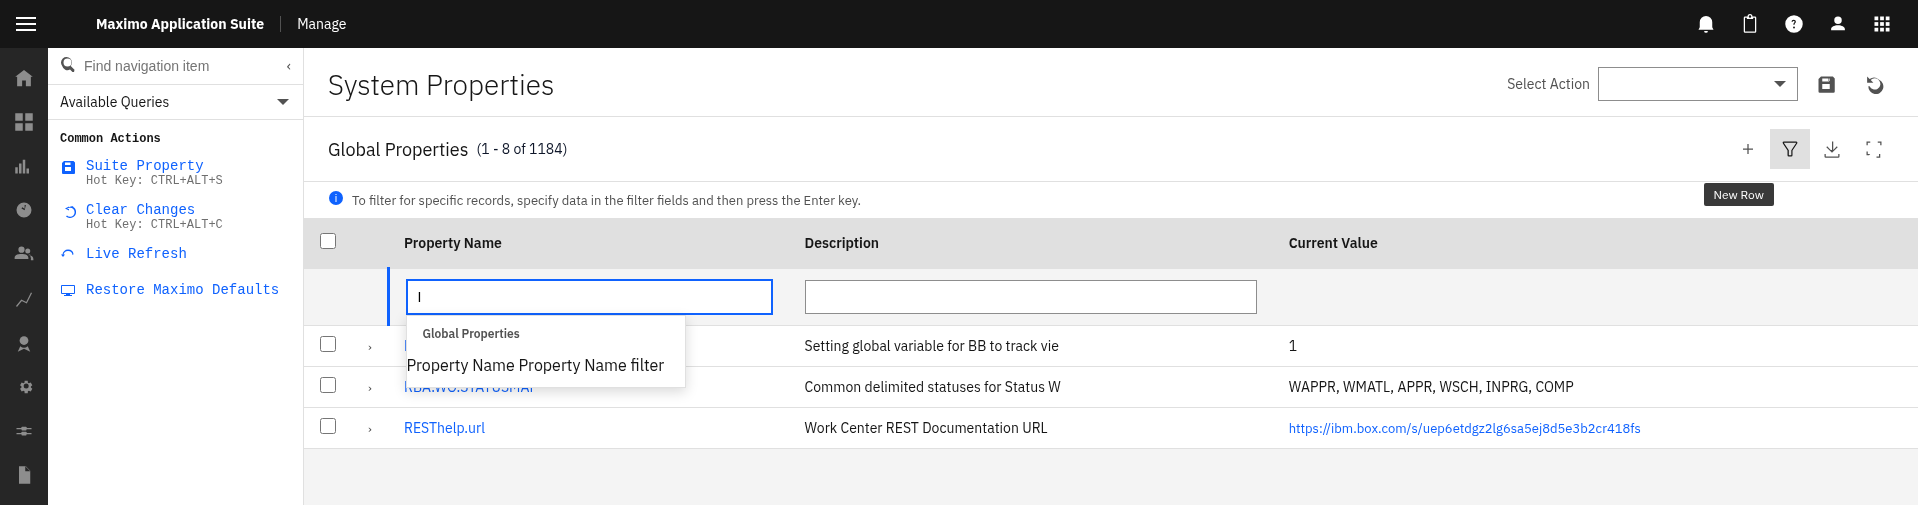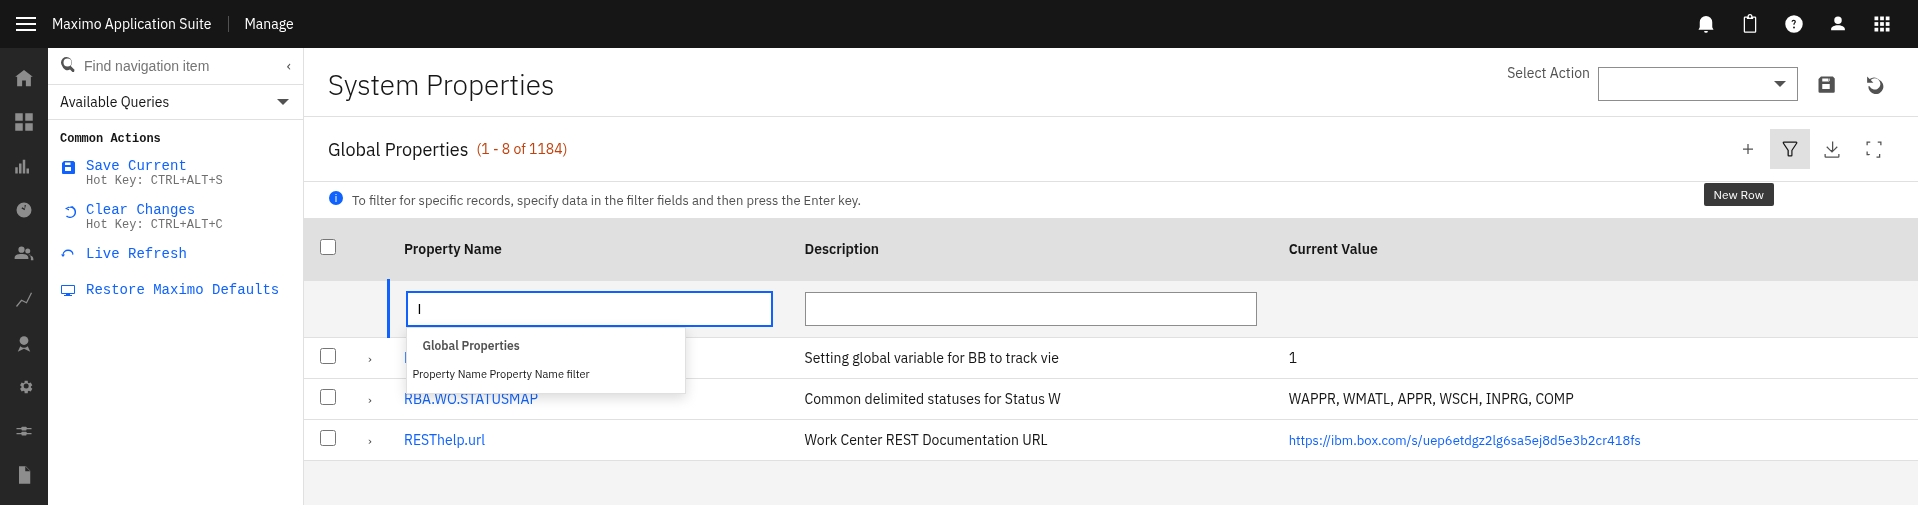--- a/index.html
+++ b/index.html
@@ -13,21 +13,21 @@
       display: flex;
       align-items: center;
       padding: 0 16px;
       gap: 16px;
       position: fixed;
       top: 0; left: 0; right: 0;
       z-index: 100;
     }
     .top-nav-menu-icon { cursor: pointer; display: flex; align-items: center; }
     .top-nav-brand { display: flex; align-items: center; gap: 8px; font-size: 14px; font-weight: 400; color: #fff; }
-    .top-nav-brand strong { font-weight: 400; }
+    .top-nav-brand strong { font-weight: 700; margin-left: 44px; }
     .top-nav-divider { width: 1px; height: 16px; background: #525252; }
     .top-nav-app { font-size: 14px; color: #fff; }
     .top-nav-spacer { flex: 1; }
     .top-nav-icons { display: flex; align-items: center; gap: 4px; }
     .top-nav-icon { width: 40px; height: 40px; display: flex; align-items: center; justify-content: center; cursor: pointer; color: #fff; border-radius: 2px; }
 
     
     .layout { display: flex; margin-top: 48px; height: calc(100vh - 48px); }
 
     
@@ -115,21 +115,21 @@
     
     .page-header {
       background: #fff;
       padding: 16px 24px 12px;
       border-bottom: 1px solid #e0e0e0;
       display: flex;
       align-items: center;
       justify-content: space-between;
     }
     .page-title { font-size: 28px; font-weight: 300; color: #161616; }
-    .page-header-actions { display: flex; gap: 8px; }
+    .page-header-actions { display: flex; align-items: center; gap: 8px; }
     .select-action-label { font-size: 14px; color: #525252; }
     .select-action-dropdown {
       border: 1px solid #8d8d8d;
       background: #fff;
       padding: 8px 40px 8px 12px;
       font-size: 14px;
       cursor: pointer;
       appearance: none;
       position: relative;
       min-width: 200px;
@@ -144,21 +144,21 @@
 
     .table-header-bar {
       background: #fff;
       padding: 12px 24px;
       display: flex;
       align-items: center;
       justify-content: space-between;
       border-bottom: 1px solid #e0e0e0;
     }
     .table-title { font-size: 18px; font-weight: 400; color: #161616; display: flex; align-items: center; gap: 8px; }
-    .table-count { font-size: 14px; color: #c2410c; font-weight: 400; }
+    .table-count { font-size: 14px; color: #0f172a; font-weight: 400; }
     .table-actions { display: flex; align-items: center; gap: 2px; }
     .table-action-btn {
       width: 40px; height: 40px;
       display: flex; align-items: center; justify-content: center;
       cursor: pointer; color: #525252;
       border: none; background: transparent;
       position: relative;
     }
     .table-action-btn.active { background: #e0e0e0; }
 
@@ -171,21 +171,21 @@
       font-size: 13px;
       color: #525252;
       border-bottom: 1px solid #e0e0e0;
     }
     .info-icon { color: #0f62fe; font-size: 14px; }
 
     
     .data-table { width: 100%; border-collapse: collapse; background: #fff; }
     .data-table thead th {
       text-align: left;
-      padding: 20px 16px;
+      padding: 14px 16px;
       font-size: 14px;
       font-weight: 600;
       color: #161616;
       border-bottom: 2px solid #e0e0e0;
       background: #e0e0e0;
       white-space: nowrap;
     }
     .data-table tbody tr { border-bottom: 1px solid #e0e0e0; }
     .data-table tbody td { padding: 10px 16px; font-size: 14px; color: #161616; vertical-align: middle; }
 
@@ -222,22 +222,22 @@
       top: 100%;
       left: 0;
       background: #fff;
       border: 1px solid #e0e0e0;
       box-shadow: 0 4px 12px rgba(0,0,0,0.15);
       z-index: 50;
       min-width: 280px;
       padding: 4px 0;
     }
     .filter-dropdown-item {
-      padding: 8px 6px;
-      font-size: 11px;
+      padding: 8px 0;
+      font-size: 16px;
       color: #161616;
       cursor: pointer;
     }
     .filter-dropdown-header { padding: 6px 16px; font-size: 12px; font-weight: 600; color: #525252; }
 
     .filter-cell-wrapper { position: relative; }
 
     
     .new-row-tooltip {
       position: absolute;
@@ -394,21 +394,21 @@
     <div class="nav-common-actions">
       <div class="nav-section-title">Common Actions</div>
 
       <div class="nav-action-item">
         <span class="nav-action-icon">
           <svg width="16" height="16" viewBox="0 0 32 32" fill="#0f62fe">
               <path d="M27 4H8L4 8v20a2 2 0 002 2h22a2 2 0 002-2V7zm-5 20H10v-8h12zm-1-17v5H10V7zM20 7h2v4h-2z"></path>
             </svg>
         </span>
         <div class="nav-action-text">
-          <div class="nav-action-label">Save Current</div>
+          <div class="nav-action-label">Suite Property</div>
           <div class="nav-action-hotkey">Hot Key: CTRL+ALT+S</div>
         </div>
       </div>
 
       <div class="nav-action-item">
         <span class="nav-action-icon">
           <svg width="16" height="16" viewBox="0 0 32 32" fill="#0f62fe">
               <path d="M20 6a12 12 0 11-8 20.8L14 25a9 9 0 100-13H18v3l-8-4 8-4v3h-2a12 12 0 0112-3z"></path>
             </svg>
         </span>

